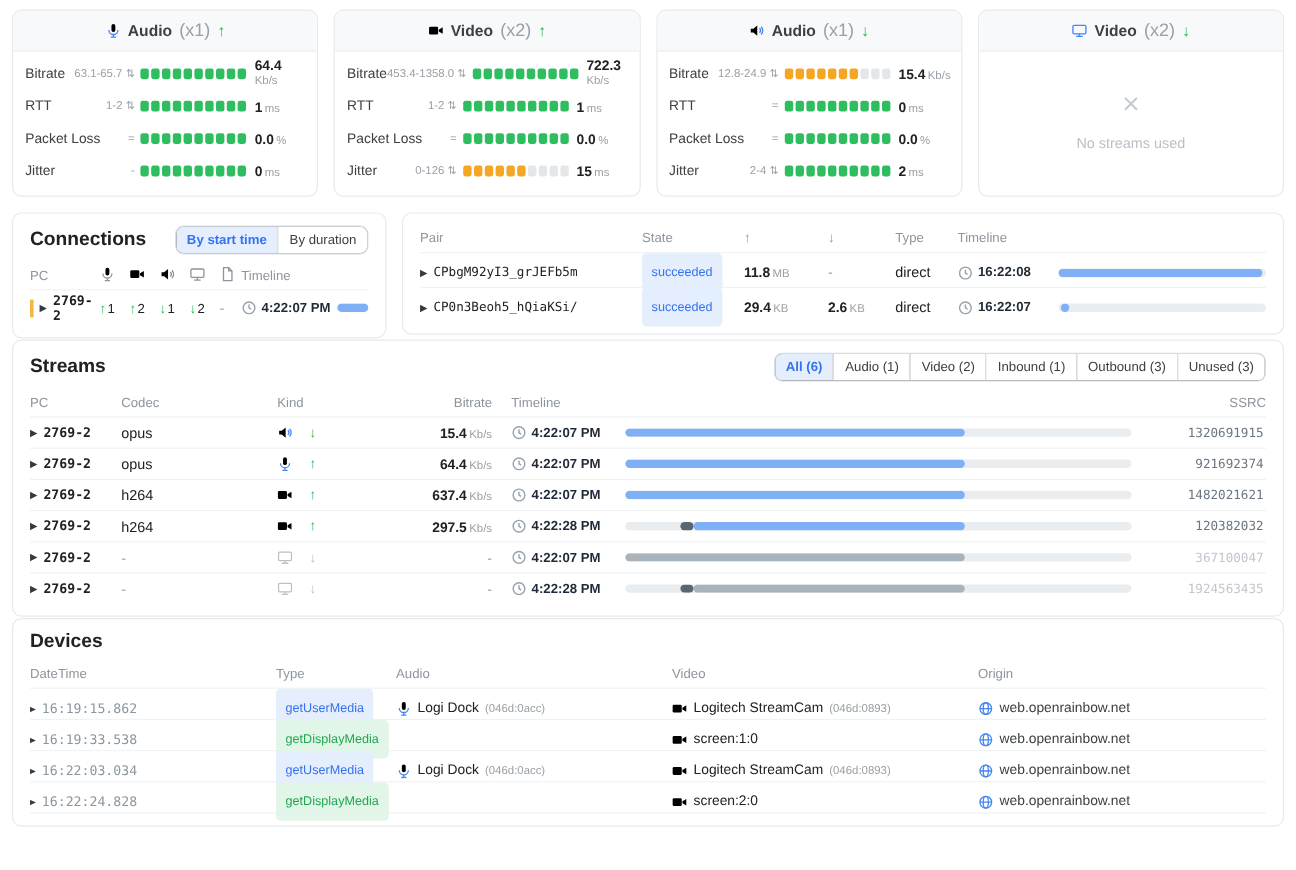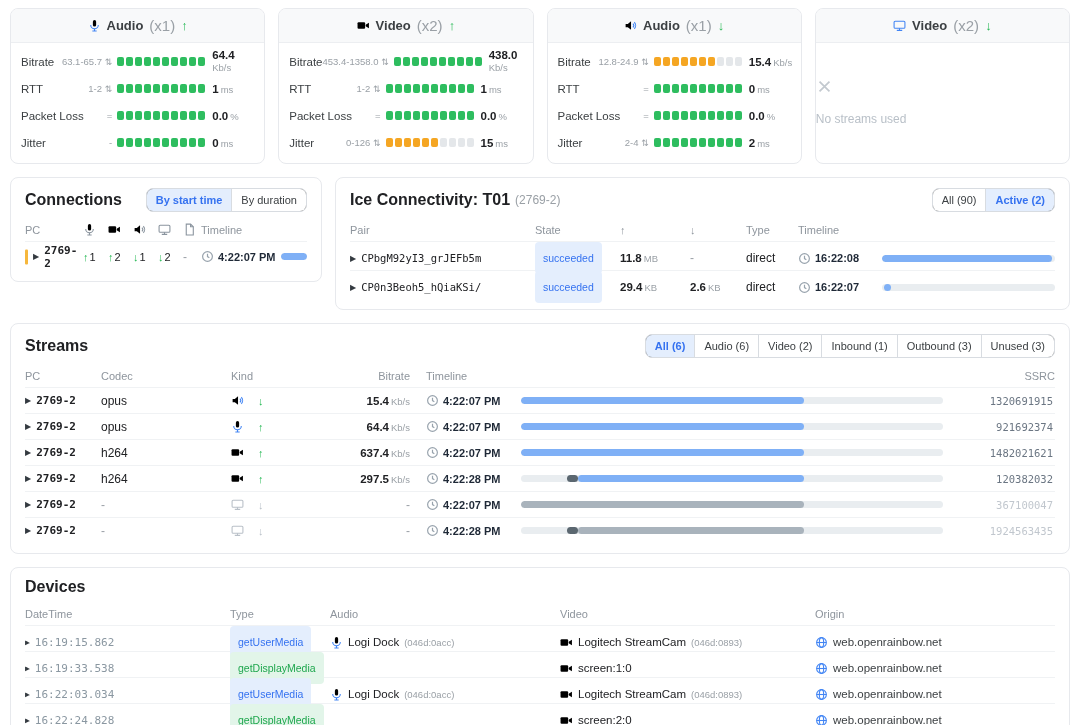--- a/index.html
+++ b/index.html
@@ -22,29 +22,29 @@
 .metric .rg{margin-left:auto;font-size:9.5px;color:#9aa0a6;padding-right:5px;white-space:nowrap}
 .metric .ud{font-size:9px;color:#9aa0a6}
 .dots{display:flex;gap:2px;flex:none}
 .dot{width:7px;height:9px;border-radius:2px;background:#e4e7ea;display:inline-block}
 .dot.green{background:#2ebd5f}.dot.orange{background:#f5a623}.dot.off{background:#e4e7ea}
 .val{width:42px;margin-left:7px;white-space:nowrap}
 .v{font-weight:700;font-size:11.5px;color:#202124}
 .u{font-size:9.5px;color:#9aa0a6;margin-left:2px}
 .val.stack{display:flex;flex-direction:column;line-height:1.15}
 .val.stack .u{margin-left:0}
-.empty-b{height:117px;display:flex;flex-direction:column;justify-content:center;gap:17px}
+.empty-b{height:117px;display:flex;flex-direction:column;align-items:center;justify-content:center;gap:17px}
 .empty-b .ic{width:17px;height:17px;color:#c3c9cf}
 .empty-t{font-size:12px;color:#b9c0c8}
 
 .row-mid{display:flex;gap:13px;margin-top:13px;align-items:flex-start}
 .panel{background:#fff;border:1px solid #e7e9ed;border-radius:8px;padding:10px 14px 10px}
 .p-conn{width:312px}
 .p-ice{flex:1}
-.p-full{margin-top:13px}
+.p-full{margin-top:1px}
 .p-head{display:flex;align-items:center;margin-bottom:7px}
 .p-title{font-size:16px;font-weight:700;color:#202124}
 .p-sub{font-size:12px;color:#9aa0a6;margin-left:5px}
 .seg{margin-left:auto;display:inline-flex;border:1px solid #d8dce1;border-radius:7px;overflow:hidden;background:#737373}
 .seg button{font-family:inherit;font-size:11px;padding:5px 9px;background:#fff;border:none;border-left:1px solid #d8dce1;color:#3c4043;cursor:pointer;white-space:nowrap}
 .seg button:first-child{border-left:none}
 .seg button.on{background:#e4eefd;color:#3572f0;font-weight:600}
 
 .thead,.trow{display:grid;align-items:center}
 .thead{height:22px;font-size:11px;color:#8e959d}
@@ -236,21 +236,21 @@
               <span class="dot green"></span>
               <span class="dot green"></span>
               <span class="dot green"></span>
               <span class="dot green"></span>
               <span class="dot green"></span>
               <span class="dot green"></span>
               <span class="dot green"></span>
               <span class="dot green"></span>
             </span>
           <span class="val stack">
-              <span class="v">438.0</span>
+              <span class="v">722.3</span>
               <span class="u">Kb/s</span>
             </span>
         </div>
         <div class="metric">
           <span class="lb">RTT</span>
           <span class="rg"><span>1-2</span> <span class="ud">⇅</span></span>
           <span class="dots">
               <span class="dot green"></span>
               <span class="dot green"></span>
               <span class="dot green"></span>
@@ -447,28 +447,20 @@
               <span>4:22:07 PM</span>
             </span>
           <span class="track">
               <span class="seg-bar blue" style="left: 0%; width: 100%;"></span>
             </span>
         </div>
       </div>
     </div>
 
     <div class="panel p-ice">
-      <div class="p-head">
-        <span class="p-title">Ice Connectivity: T01</span>
-        <span class="p-sub">(2769-2)</span>
-        <span class="seg">
-          <button>All (90)</button>
-          <button class="on">Active (2)</button>
-        </span>
-      </div>
       <div>
         <div class="thead ice-grid">
           <span>Pair</span>
           <span>State</span>
           <span>↑</span>
           <span>↓</span>
           <span>Type</span>
           <span class="span2">Timeline</span>
         </div>
         <div class="trow ice-grid">
@@ -511,21 +503,21 @@
         </div>
       </div>
     </div>
   </div>
 
   <div class="panel p-full">
     <div class="p-head">
       <span class="p-title">Streams</span>
       <span class="seg">
         <button class="on">All (6)</button>
-        <button>Audio (6)</button>
+        <button>Audio (1)</button>
         <button>Video (2)</button>
         <button>Inbound (1)</button>
         <button>Outbound (3)</button>
         <button>Unused (3)</button>
       </span>
     </div>
     <div>
       <div class="thead str-grid">
         <span>PC</span>
         <span>Codec</span>

